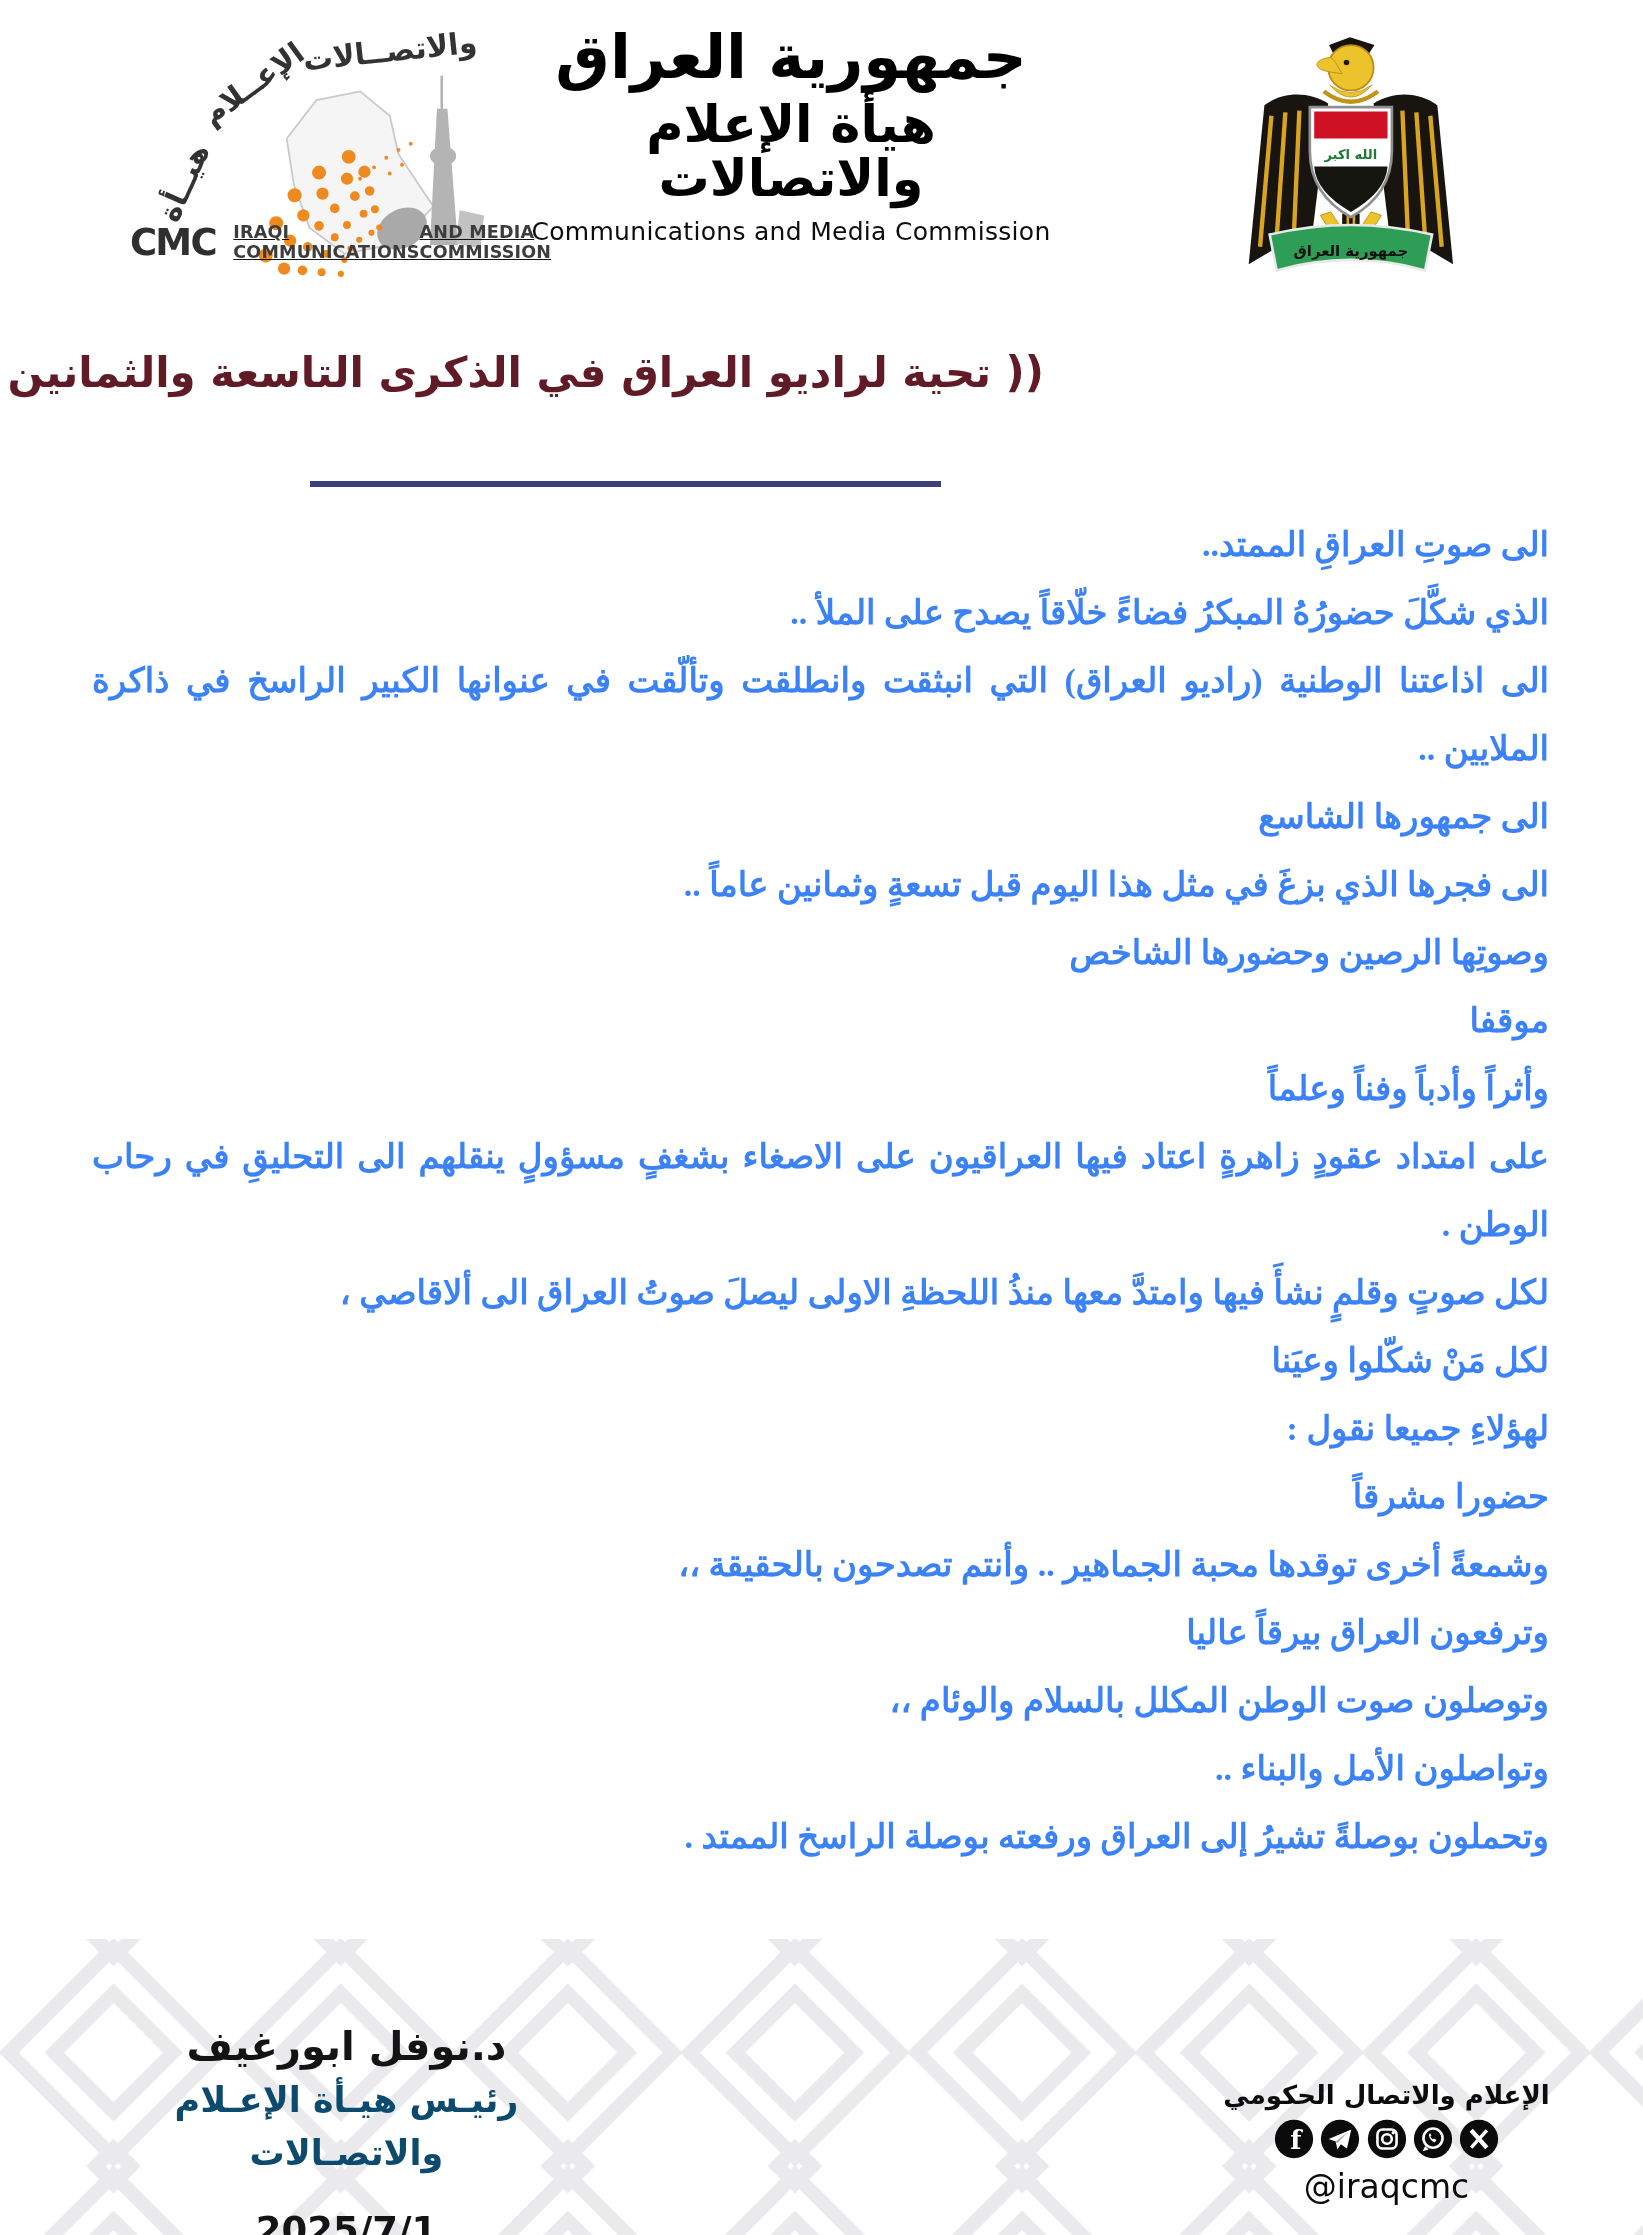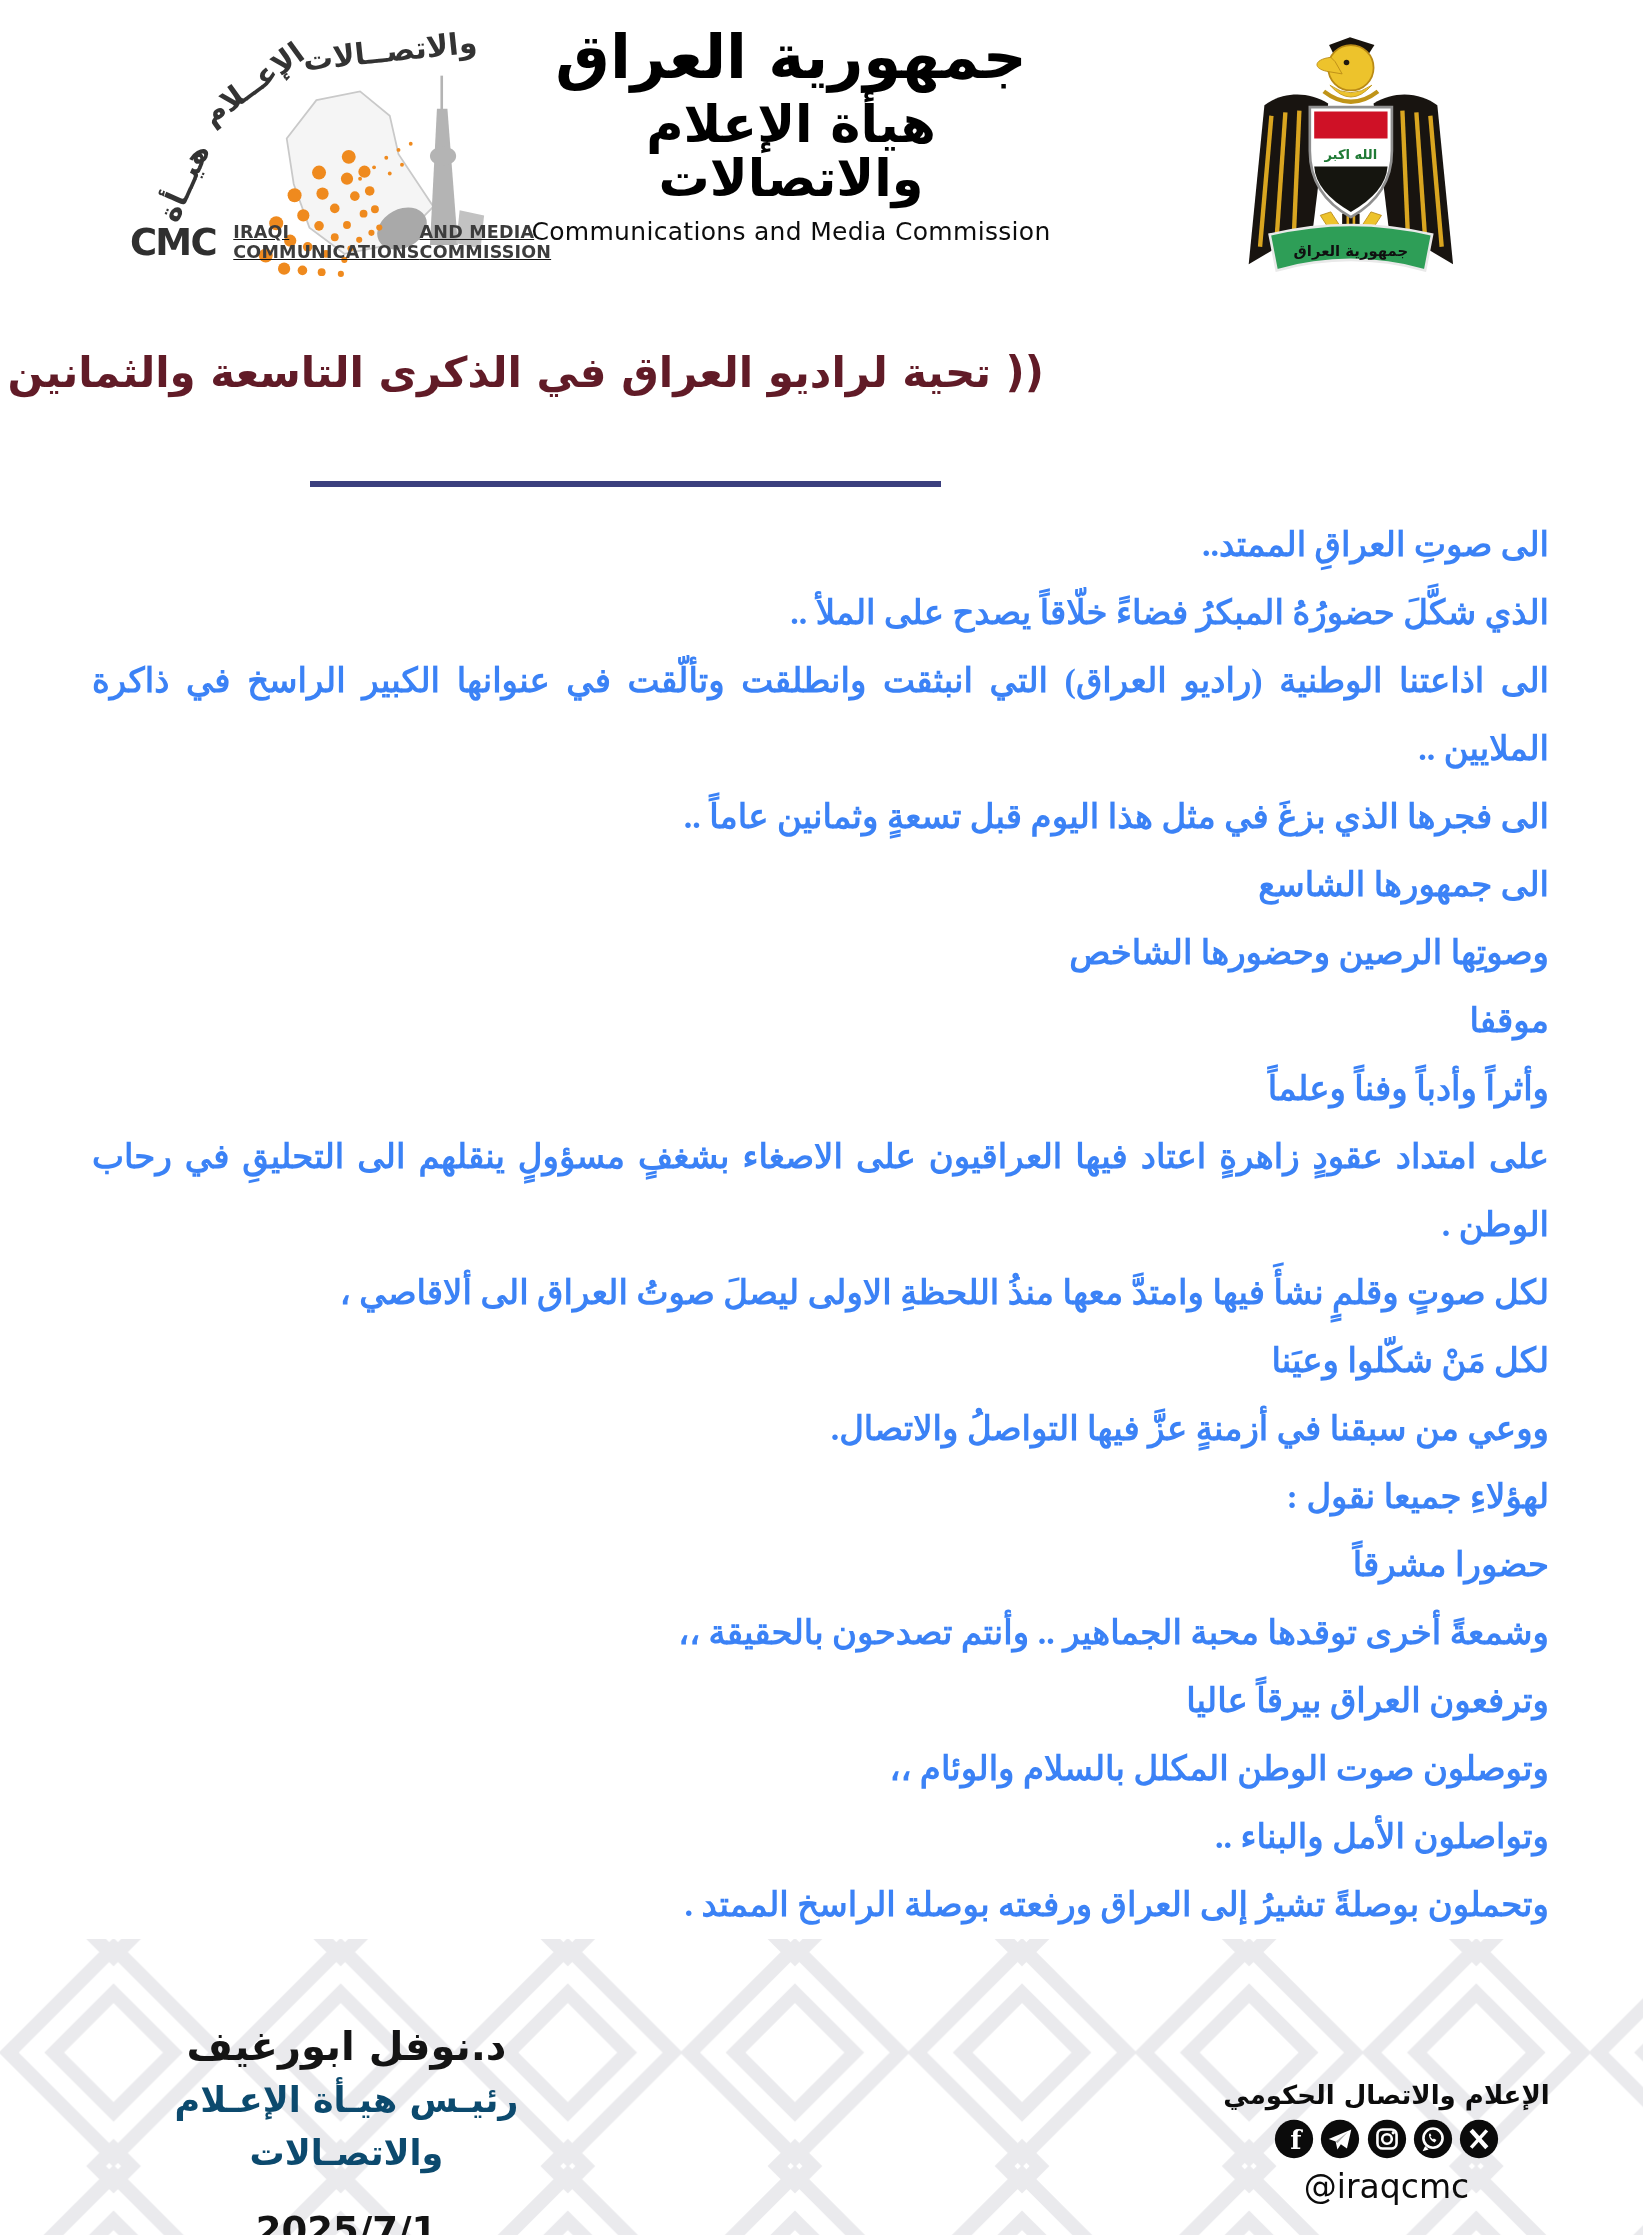--- a/index.html
+++ b/index.html
@@ -193,29 +193,28 @@
     </svg>
   </div>
 
   <div class="doc-title" style="color:#611b27;">(( تحية لراديو العراق في الذكرى التاسعة والثمانين )) ..</div>
   <div class="separator"></div>
 
   <div class="doc-body layer">
     <p>الى صوتِ العراقِ الممتد..</p>
     <p>الذي شكَّلَ حضورُهُ المبكرُ فضاءً خلّاقاً يصدح على الملأ ..</p>
     <p>الى اذاعتنا الوطنية (راديو العراق) التي انبثقت وانطلقت وتألّقت في عنوانها الكبير الراسخ في ذاكرة الملايين ..</p>
+    <p>الى جمهورها الشاسع</p>
     <p>الى فجرها الذي بزغَ في مثل هذا اليوم قبل تسعةٍ وثمانين عاماً ..</p>
-    <p>الى جمهورها الشاسع</p>
     <p>وصوتِها الرصين وحضورها الشاخص</p>
     <p>موقفا</p>
     <p>وأثراً وأدباً وفناً وعلماً</p>
     <p>على امتداد عقودٍ زاهرةٍ اعتاد فيها العراقيون على الاصغاء بشغفٍ مسؤولٍ ينقلهم الى التحليقِ في رحاب الوطن .</p>
     <p>لكل صوتٍ وقلمٍ نشأَ فيها وامتدَّ معها منذُ اللحظةِ الاولى ليصلَ صوتُ العراق الى ألاقاصي ،</p>
     <p>لكل مَنْ شكّلوا وعيَنا</p>
-    <p>ووعي من سبقنا في أزمنةٍ عزَّ فيها التواصلُ والاتصال.</p>
     <p>لهؤلاءِ جميعا نقول :</p>
     <p>حضورا مشرقاً</p>
     <p>وشمعةً أخرى توقدها محبة الجماهير .. وأنتم تصدحون بالحقيقة ،،</p>
     <p>وترفعون العراق بيرقاً عاليا</p>
     <p>وتوصلون صوت الوطن المكلل بالسلام والوئام ،،</p>
     <p>وتواصلون الأمل والبناء ..</p>
     <p>وتحملون بوصلةً تشيرُ إلى العراق ورفعته بوصلة الراسخ الممتد .</p>
   </div>
 
   <div class="signature">

